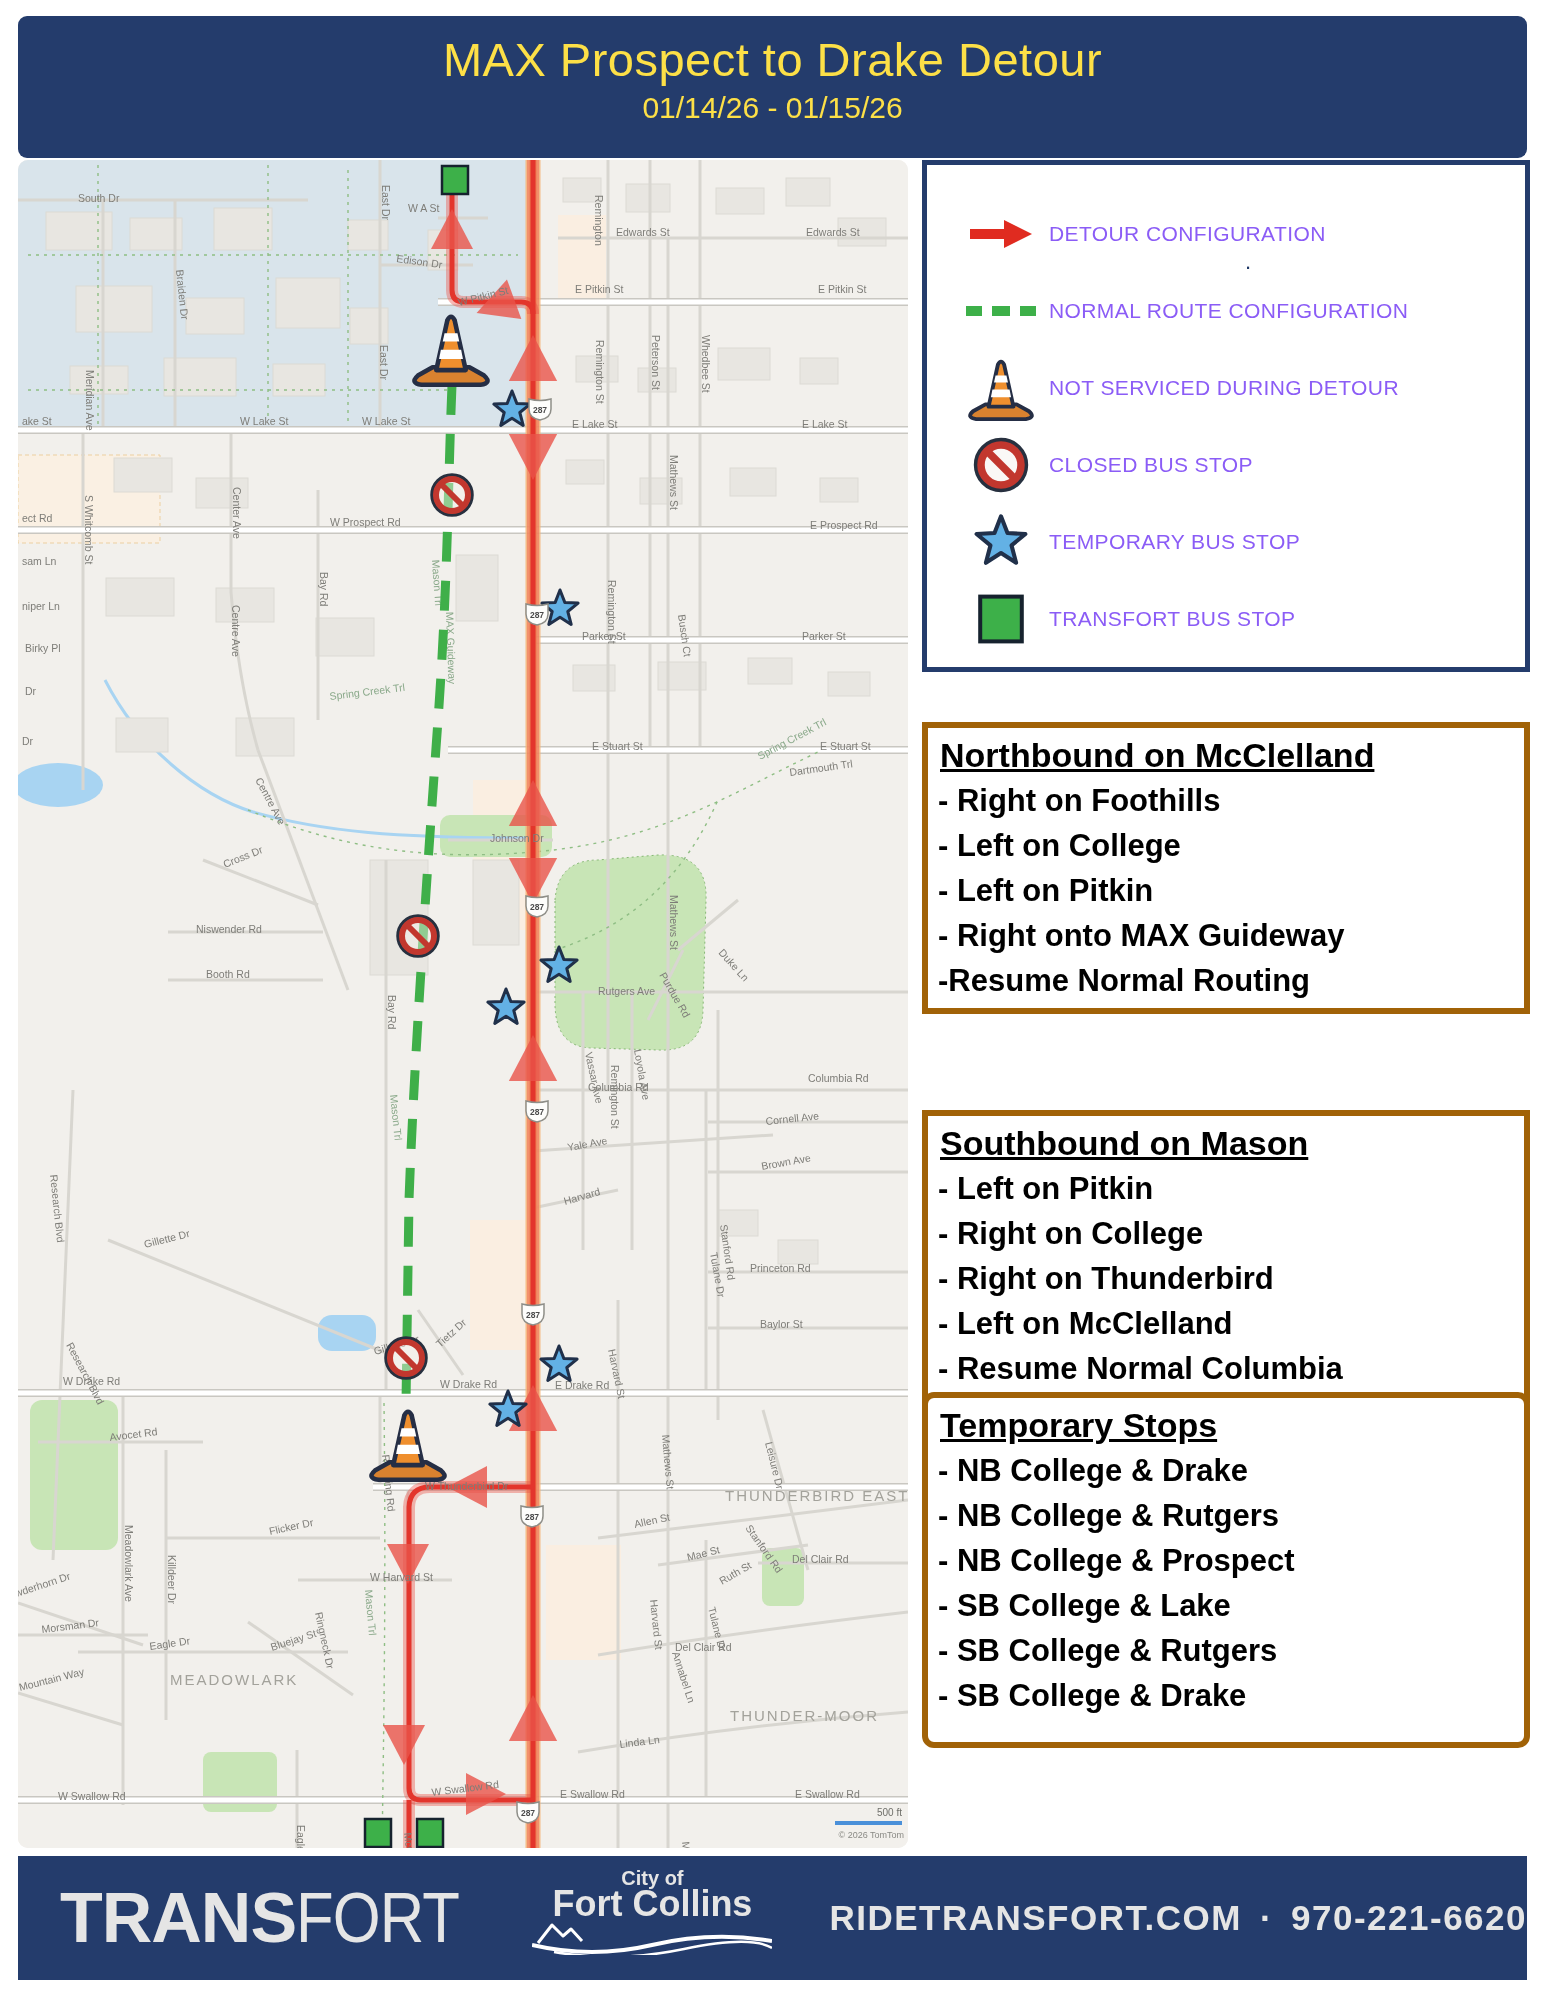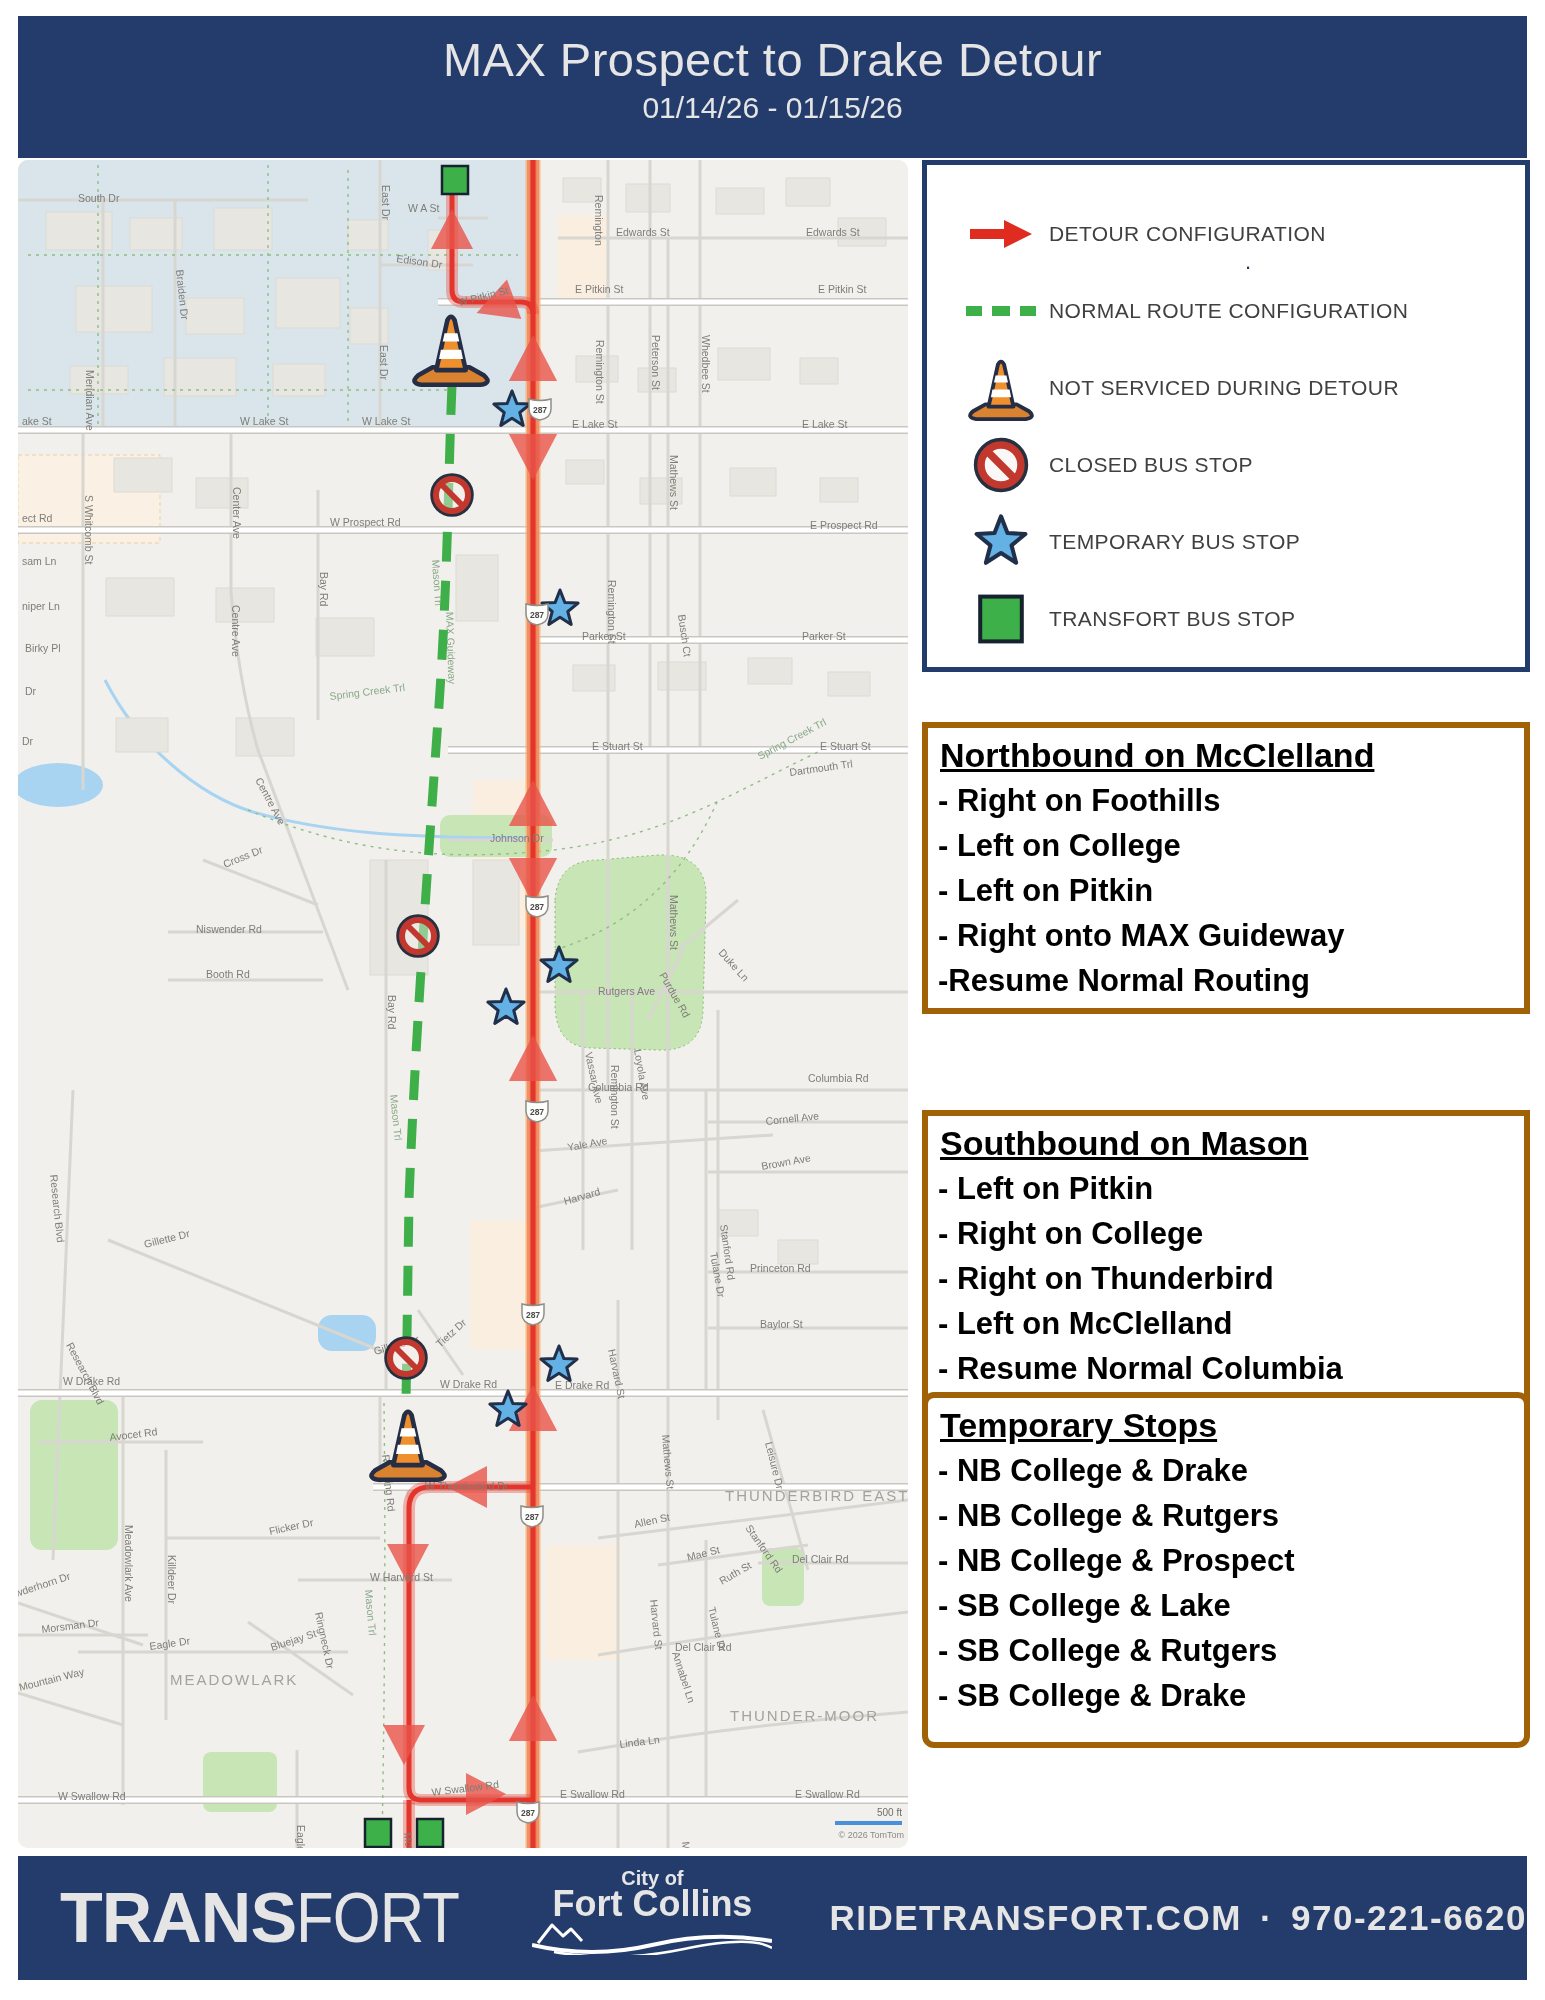--- a/index.html
+++ b/index.html
@@ -1,42 +1,42 @@
 <!DOCTYPE html>
 <html><head>
 <meta charset="utf-8">
 <style>
   html,body{margin:0;padding:0;}
   body{width:1545px;height:2000px;position:relative;background:#ffffff;
        font-family:"Liberation Sans",sans-serif;overflow:hidden;}
 
   
   .hdr{position:absolute;left:18px;top:16px;width:1509px;height:142px;
-       background:#243c6c;color:#e5e5e5;text-align:center;}
+       background:#243c6c;color:#fde047;text-align:center;border-radius:9px;}
   .hdr-title{font-size:47px;font-weight:400;letter-spacing:.5px;margin-top:16px;}
   .hdr-dates{font-size:30px;font-weight:400;margin-top:4px;}
 
   
   .map-wrap{position:absolute;left:18px;top:160px;width:890px;height:1688px;
             border-radius:10px;overflow:hidden;background:#f2f0ec;}
   svg text.lbl{font-family:"Liberation Sans",sans-serif;font-size:10.5px;fill:#7e7d78;}
   svg text.big{font-size:15px;fill:#a3a29b;letter-spacing:2px;}
   svg text.tr{fill:#8aa98a;}
   svg text.shield-num{font-size:8.5px;font-weight:bold;fill:#4a4a4a;
       text-anchor:middle;font-family:"Liberation Sans",sans-serif;}
   svg text.scale-txt{font-size:10px;fill:#6f6f6a;text-anchor:end;}
   svg text.attr-txt{font-size:9px;fill:#8a8a85;text-anchor:end;}
 
   
   .legend{position:absolute;left:922px;top:160px;width:608px;height:512px;
           border:5px solid #243c6c;background:#fff;box-sizing:border-box;
           padding-top:30px;}
   .lg-row{display:flex;align-items:center;height:77px;padding-left:26px;}
   .lg-ic{width:96px;display:flex;justify-content:center;align-items:center;flex:0 0 96px;}
-  .lg-lb{color:#404040;font-size:21px;letter-spacing:.4px;}
+  .lg-lb{color:#8b5cf6;font-size:21px;letter-spacing:.4px;}
   .stray-dot{position:absolute;left:318px;top:84px;color:#1e3765;font-size:22px;}
 
   
   .box{position:absolute;left:922px;width:608px;border:6px solid #a16207;background:#fff;
        box-sizing:border-box;padding:6px 12px 10px 10px;color:#000;}
   .box-nb{top:722px;height:292px;}
   .box-sb{top:1062px;height:293px;margin-top:48px;}
   .box-tmp{top:1392px;height:356px;border-radius:12px;}
   .box-title{font-size:34px;font-weight:bold;text-decoration:underline;margin:2px 0 3px 2px;white-space:nowrap;}
   .box-item{font-size:31px;font-weight:bold;line-height:45px;white-space:nowrap;}

